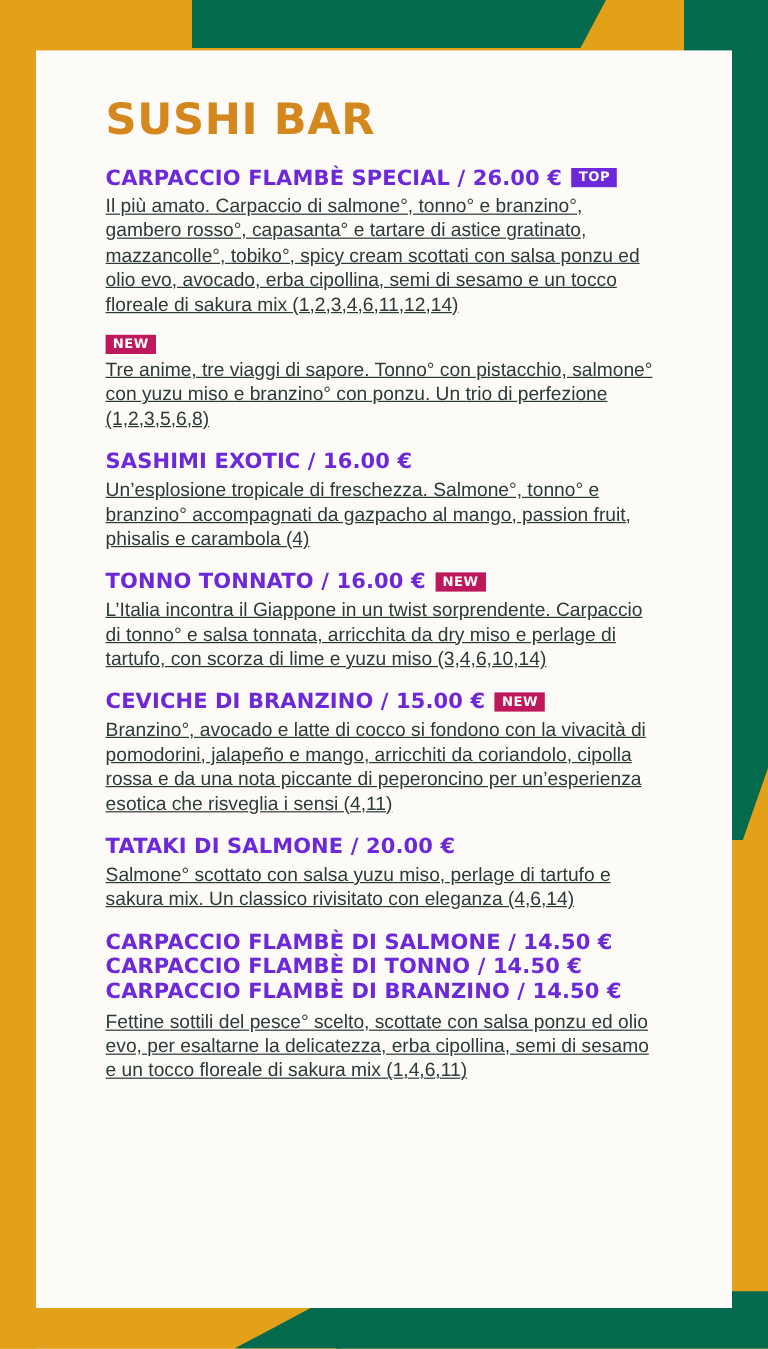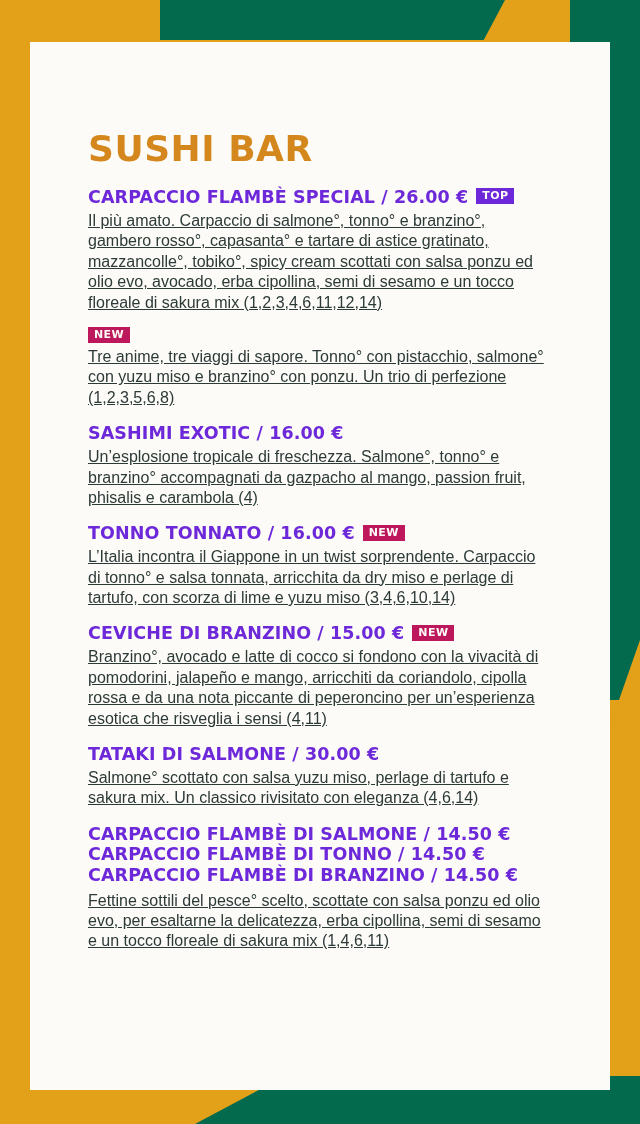--- a/index.html
+++ b/index.html
@@ -83,21 +83,21 @@
   .card {
     position: absolute;
     left: 30px;
     top: 42px;
     width: 580px;
     height: 1048px;
     background: #fdfbf7;
     z-index: 5;
   }
   .inner {
-    padding: 86px 58px 0 58px;
+    padding: 38px 58px 0 58px;
   }
   .title {
     font-size: 36px;
     font-weight: bold;
     letter-spacing: 0.5px;
     color: #d4871c;
     margin: 0 0 18px 0;
     font-family: "DejaVu Sans", sans-serif;
   }
   .item {
@@ -198,21 +198,21 @@
     <div class="item">
       <div class="item-head">
         <span class="item-name">CEVICHE DI BRANZINO / 15.00 €</span>
         <span class="badge new">NEW</span>
       </div>
       <p class="desc">Branzino°, avocado e latte di cocco si fondono con la vivacità di pomodorini, jalapeño e mango, arricchiti da coriandolo, cipolla rossa e da una nota piccante di peperoncino per un’esperienza esotica che risveglia i sensi (4,11)</p>
     </div>
 
     <div class="item">
       <div class="item-head">
-        <span class="item-name">TATAKI DI SALMONE / 30.00 €</span>
+        <span class="item-name">TATAKI DI SALMONE / 20.00 €</span>
       </div>
       <p class="desc">Salmone° scottato con salsa yuzu miso, perlage di tartufo e sakura mix. Un classico rivisitato con eleganza (4,6,14)</p>
     </div>
 
     <div class="item">
       <div class="multi-name">
         <span class="item-name">CARPACCIO FLAMBÈ DI SALMONE / 14.50 €</span>
         <span class="item-name">CARPACCIO FLAMBÈ DI TONNO / 14.50 €</span>
         <span class="item-name">CARPACCIO FLAMBÈ DI BRANZINO / 14.50 €</span>
       </div>

